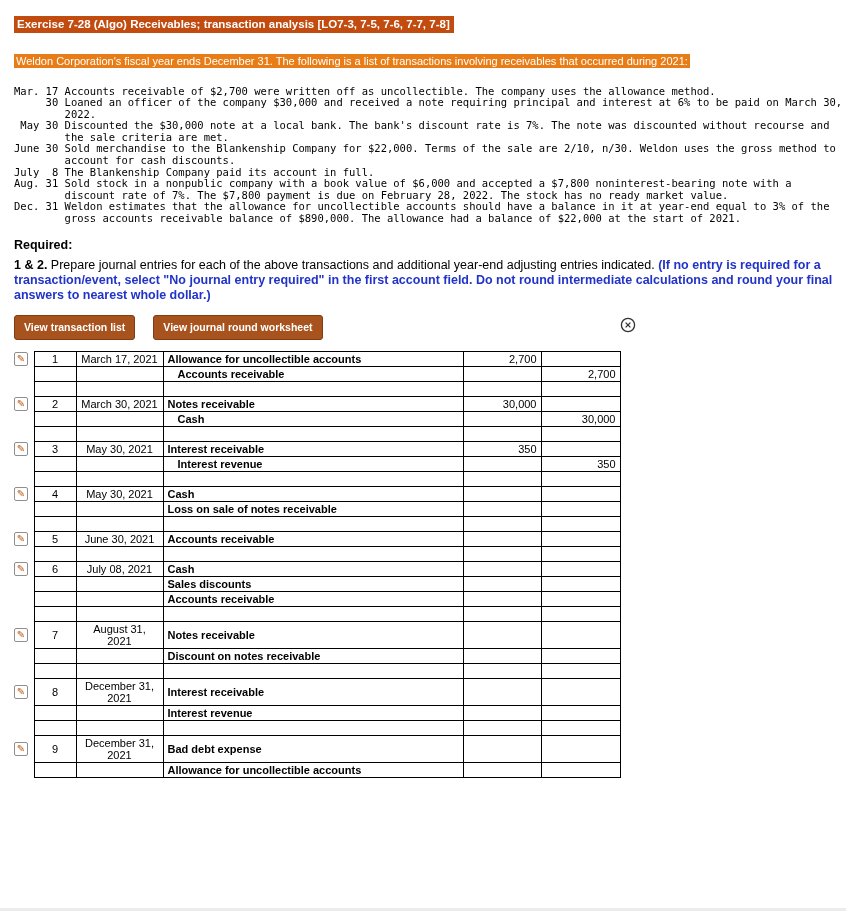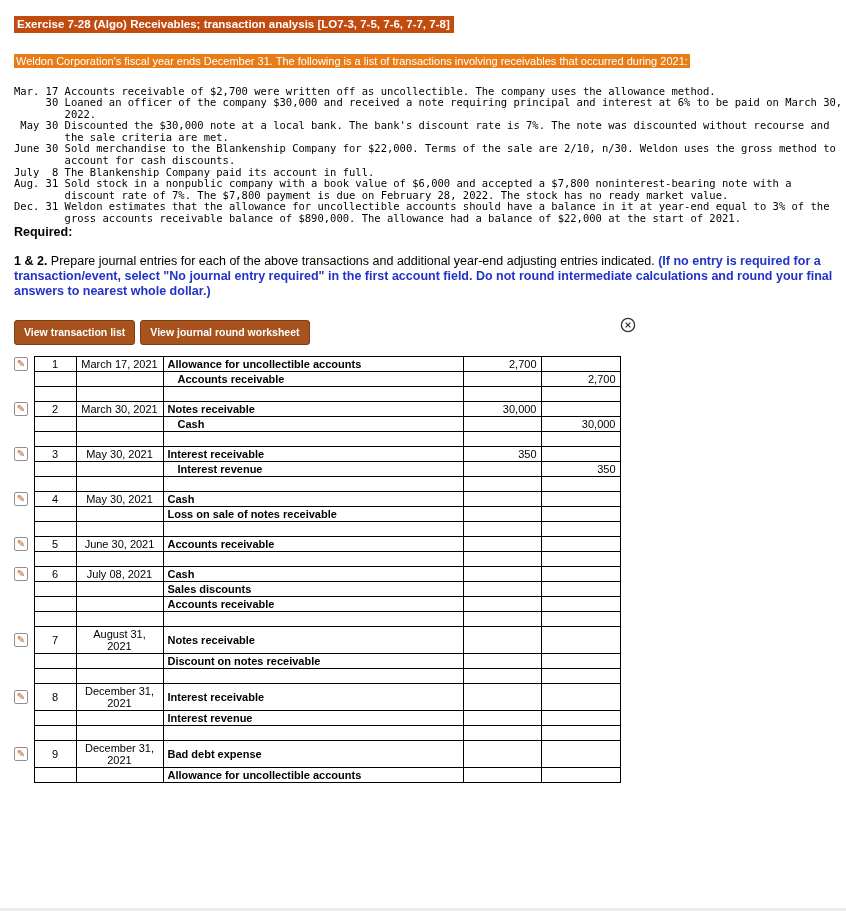--- a/index.html
+++ b/index.html
@@ -15,25 +15,25 @@
   .page{position:relative;width:846px;height:911px;font-family:"Liberation Sans",sans-serif;color:#000;overflow:hidden;background:#fff;}
   .content{padding:14px 0 11px 14px;}
 
   .hl-title{display:inline-block;background:var(--title_bg);color:#fff;font-weight:bold;font-size:11.5px;padding:2px 4px 3px 3px;}
 
   .intro-wrap{margin-top:22px;width:696px;font-size:11px;line-height:13.5px;}
   .hl-intro{background:var(--intro_bg);color:#fff;padding:1px 2px;box-decoration-break:clone;margin-top:32px;-webkit-box-decoration-break:clone;}
 
   .txn-pre{margin-top:17px;font-family:"DejaVu Sans Mono","Liberation Mono",monospace;font-size:10.5px;line-height:11.6px;white-space:pre;color:#000;}
 
-  .req-h{margin-top:0;font-size:12.5px;font-weight:bold;}
-  .req-p{margin:15px 0 0 0;width:828px;font-size:12.5px;line-height:15px;}
+  .req-h{margin-top:13px;font-size:12.5px;font-weight:bold;}
+  .req-p{margin:6px 0 0 0;width:828px;font-size:12.5px;line-height:15px;}
   .req-p .blue{color:var(--accent_blue);font-weight:bold;}
 
-  .btn-row{margin-top:21px;display:flex;gap:5px;}
+  .btn-row{margin-top:12px;display:flex;gap:18px;}
   .btn{background:var(--button_bg);color:#fff;font-weight:bold;font-size:10.5px;padding:5px 9px 6px 9px;border:1px solid #7e3d12;border-radius:3px;font-family:inherit;cursor:pointer;}
 
   .close-btn{position:absolute;left:620px;top:317px;width:16px;height:16px;cursor:pointer;background:none;border:none;padding:0;}
 
   table.journal{margin-top:11px;border-collapse:collapse;table-layout:fixed;width:606px;font-size:11px;}
   table.journal td, table.journal th{border:1px solid #000;padding:1px 4px;height:15px;vertical-align:middle;overflow:hidden;}
   td.c-edit{border:none !important;padding:0 !important;background:#fff;}
   th.h{background:var(--table_header_bg);font-weight:bold;text-align:center;font-size:11px;padding:1px 2px;}
   td.c-no{text-align:center;}
   td.c-date{text-align:center;line-height:12px;}

